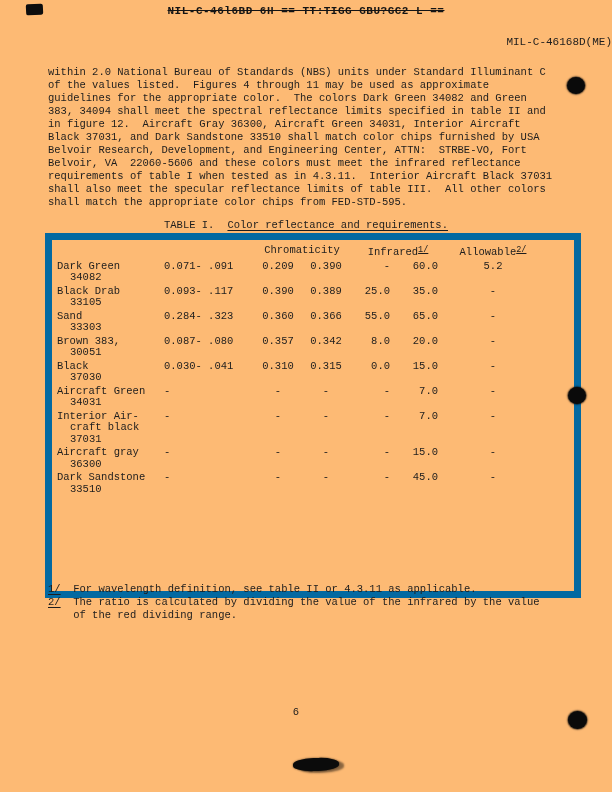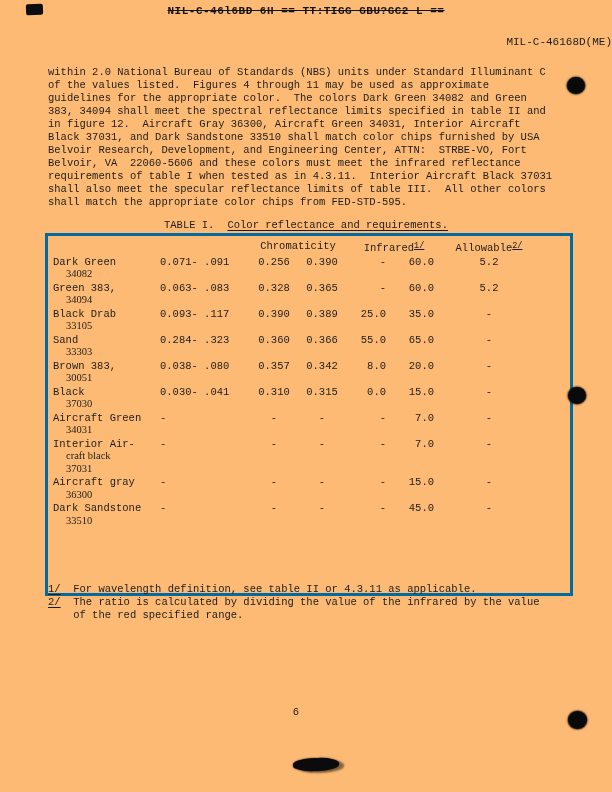--- a/index.html
+++ b/index.html
@@ -48,38 +48,38 @@
     line-height:13px; white-space:pre;
   }
   .table-title {
     position:absolute; top:219px; left:0; width:100%;
     text-align:center; white-space:pre;
   }
   .u { text-decoration:underline; text-underline-offset:1.5px; }
   .table-title .cap { margin-left:13px; }
   .table-box {
     position:absolute; top:233px; left:45px; width:520px; height:337px;
-    border:3px solid #0369a1;
-    padding:4px 0 16px 2px;
+    border:7px solid #0369a1;
+    padding:4px 0 10px 2px;
     overflow:hidden;
   }
   table { border-collapse:collapse; table-layout:fixed; width:486px; font-size:10.5px; }
   col.c1 { width:110px; } col.c2 { width:90px; }
   col.c3 { width:48px; }  col.c4 { width:48px; }
   col.c5 { width:48px; }  col.c6 { width:48px; }
   col.c7 { width:94px; }
   th, td {
     font-weight:normal; text-align:left; vertical-align:top;
     line-height:11.5px; padding:1px 0;
   }
   th.center, td.center { text-align:center; }
   th.num, td.num { text-align:right; padding-right:8px; }
   td.c-name { padding-left:3px;margin-left:11px; }
   th.first { padding-left:3px; }
-  .sub { padding-left:13px;font-family:Liberation Serif, serif; }
+  .sub { padding-left:13px; }
   .fn-sup { font-size:8.5px; vertical-align:3px; text-decoration:underline; }
   .footnotes {
     position:absolute; top:583px; left:48px; width:520px;
     line-height:13px; white-space:pre;
   }
   .fn-marker { text-decoration:underline; text-underline-offset:1.5px; }
   .page-number {
     position:absolute; top:706px; left:0; width:592px;
     text-align:center;
   }
@@ -115,31 +115,22 @@
           <th colspan="2"></th>
           <th colspan="2" class="center"><span>Chromaticity</span></th>
           <th colspan="2" class="center"><span>Infrared</span><span class="fn-sup">1/</span></th>
           <th class="center"><span>Allowable</span><span class="fn-sup">2/</span></th>
         </tr>
       </thead>
       <tbody>
           <tr>
             <td class="c-name"><span>Dark Green</span><br><span class="sub">34082</span></td>
             <td class="">0.071- .091</td>
-            <td class="center">0.256</td>
+            <td class="center">0.209</td>
             <td class="center">0.390</td>
-            <td class="num">-</td>
-            <td class="num">60.0</td>
-            <td class="center">5.2</td>
-          </tr>
-          <tr>
-            <td class="c-name"><span>Green 383,</span><br><span class="sub">34094</span></td>
-            <td class="">0.063- .083</td>
-            <td class="center">0.328</td>
-            <td class="center">0.365</td>
             <td class="num">-</td>
             <td class="num">60.0</td>
             <td class="center">5.2</td>
           </tr>
           <tr>
             <td class="c-name"><span>Black Drab</span><br><span class="sub">33105</span></td>
             <td class="">0.093- .117</td>
             <td class="center">0.390</td>
             <td class="center">0.389</td>
             <td class="num">25.0</td>
@@ -150,21 +141,21 @@
             <td class="c-name"><span>Sand</span><br><span class="sub">33303</span></td>
             <td class="">0.284- .323</td>
             <td class="center">0.360</td>
             <td class="center">0.366</td>
             <td class="num">55.0</td>
             <td class="num">65.0</td>
             <td class="center">-</td>
           </tr>
           <tr>
             <td class="c-name"><span>Brown 383,</span><br><span class="sub">30051</span></td>
-            <td class="">0.038- .080</td>
+            <td class="">0.087- .080</td>
             <td class="center">0.357</td>
             <td class="center">0.342</td>
             <td class="num">8.0</td>
             <td class="num">20.0</td>
             <td class="center">-</td>
           </tr>
           <tr>
             <td class="c-name"><span>Black</span><br><span class="sub">37030</span></td>
             <td class="">0.030- .041</td>
             <td class="center">0.310</td>
@@ -206,21 +197,21 @@
             <td class="center">-</td>
             <td class="center">-</td>
             <td class="num">-</td>
             <td class="num">45.0</td>
             <td class="center">-</td>
           </tr>
         </tbody>
     </table>
   </div>
 
-  <div class="footnotes"><div><span class="fn-marker">1/</span>  For wavelength definition, see table II or 4.3.11 as applicable.</div><div><span class="fn-marker">2/</span>  The ratio is calculated by dividing the value of the infrared by the value</div><div>    of the red specified range.</div></div>
+  <div class="footnotes"><div><span class="fn-marker">1/</span>  For wavelength definition, see table II or 4.3.11 as applicable.</div><div><span class="fn-marker">2/</span>  The ratio is calculated by dividing the value of the infrared by the value</div><div>    of the red dividing range.</div></div>
 
   <div class="page-number">6</div>
 
   <div class="dot dot1"></div>
   <div class="dot dot2"></div>
   <div class="dot dot3"></div>
   <div class="bottom-smudge"></div>
 
 </div>
 

